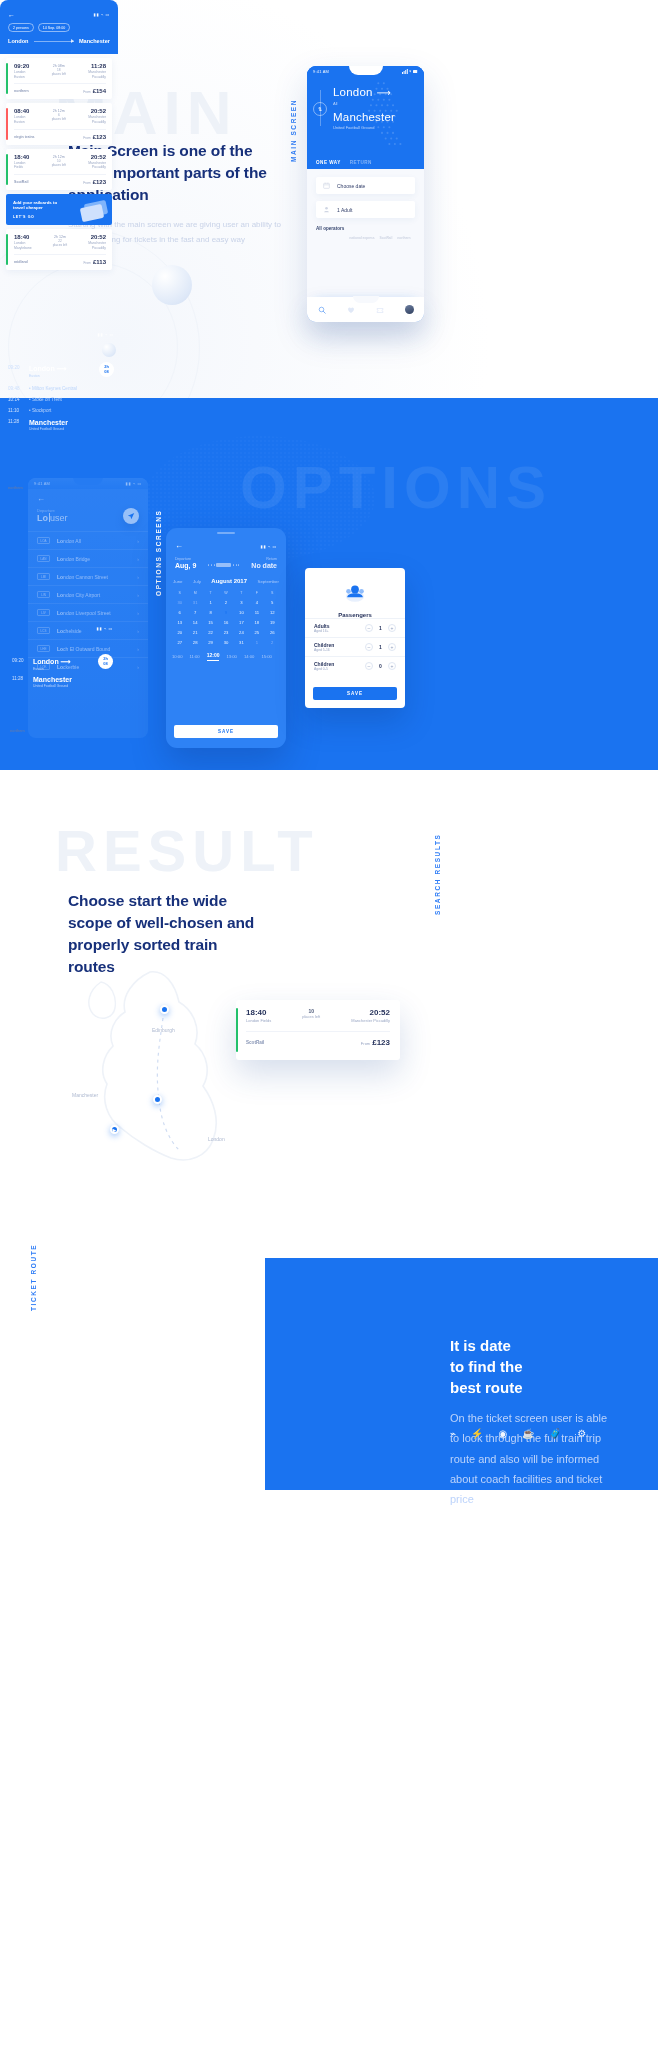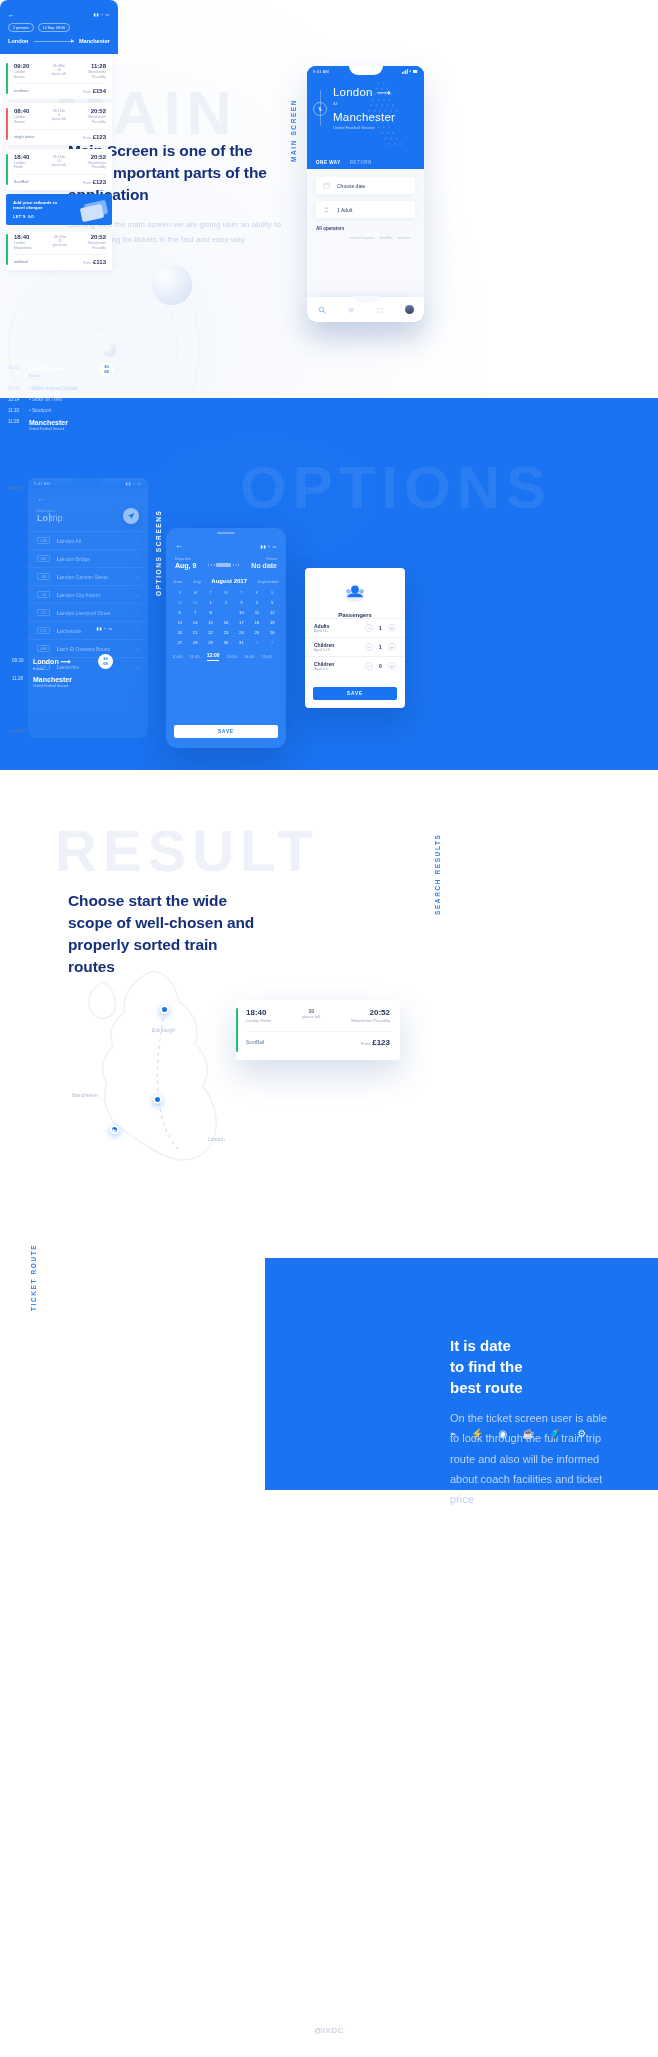--- a/index.html
+++ b/index.html
@@ -420,21 +420,21 @@
 
     <div class="phone" id="phone2">
       <div class="notchbar">
         <div class="notchInv" style="background:#2f83f5;"></div>
         <div class="statustime">9:41 AM</div>
         <div class="statusright">▮▮ ⌁ ▭</div>
       </div>
       <div class="p2-back">←</div>
       <div class="p2-lab">Departure</div>
       <div class="p2-val">
-        <b>Lo</b><span class="caret"></span><span>trip</span>
+        <b>Lo</b><span class="caret"></span><span>user</span>
       </div>
       <div class="locbtn">
         <svg width="8" height="8" viewBox="0 0 16 16">
           <path d="M14.5 2 L1.6 7.6 L7 9 L8.6 14.4 Z" fill="#1a73f0"></path>
         </svg>
       </div>
       <div class="stlist" id="station-list">
           <div class="strow">
             <div class="stcode">LOA</div>
             <div class="stname"><b>Lo</b>ndon All</div>
@@ -964,16 +964,13 @@
               <div class="cl">1st class</div>
               <div class="cs">18 places left</div>
               <div class="cp">£154</div>
             </div>
           </div>
         <div class="buybtn">BUY 2ND CLASS FOR £99</div>
       </div>
     </div>
   </div>
 
-  <div class="footer">
-    <span>@IXDC</span>
-  </div>
 </div>
 
 </body></html>

